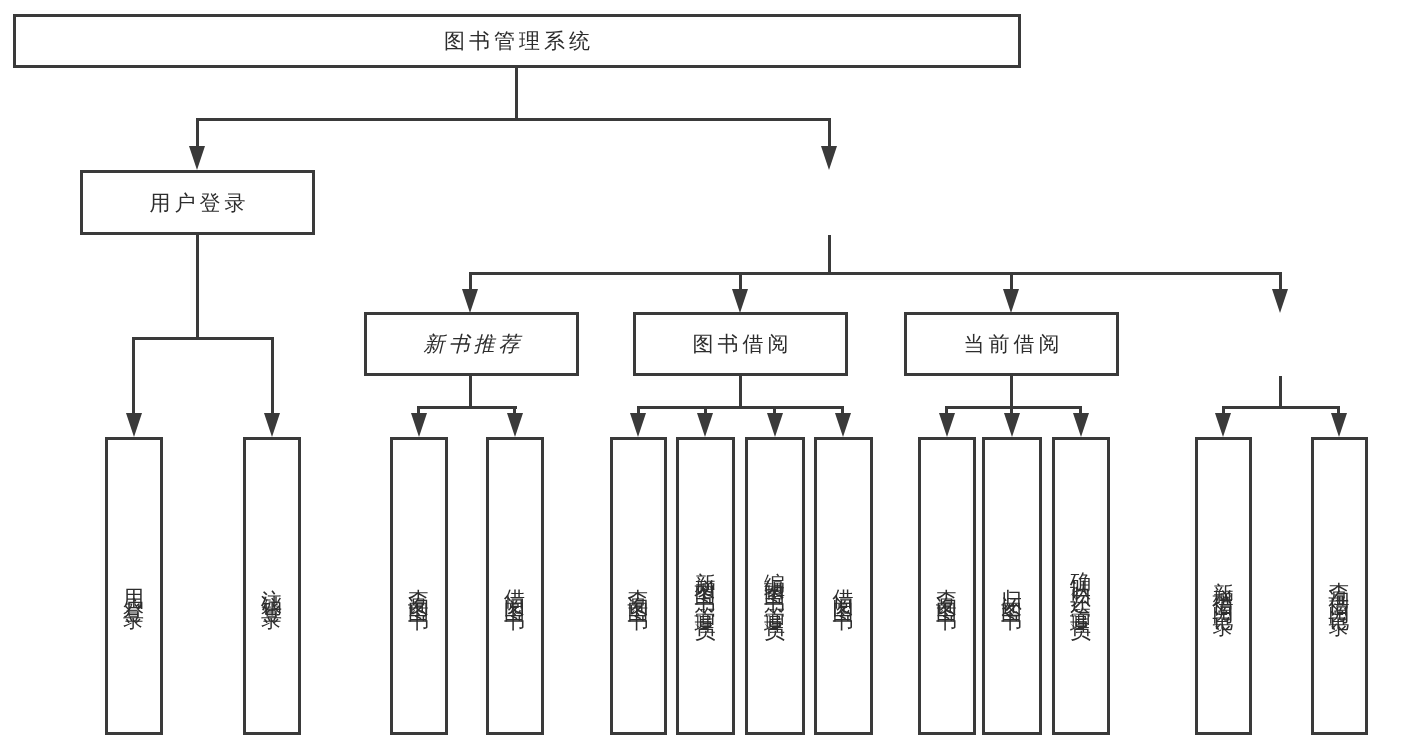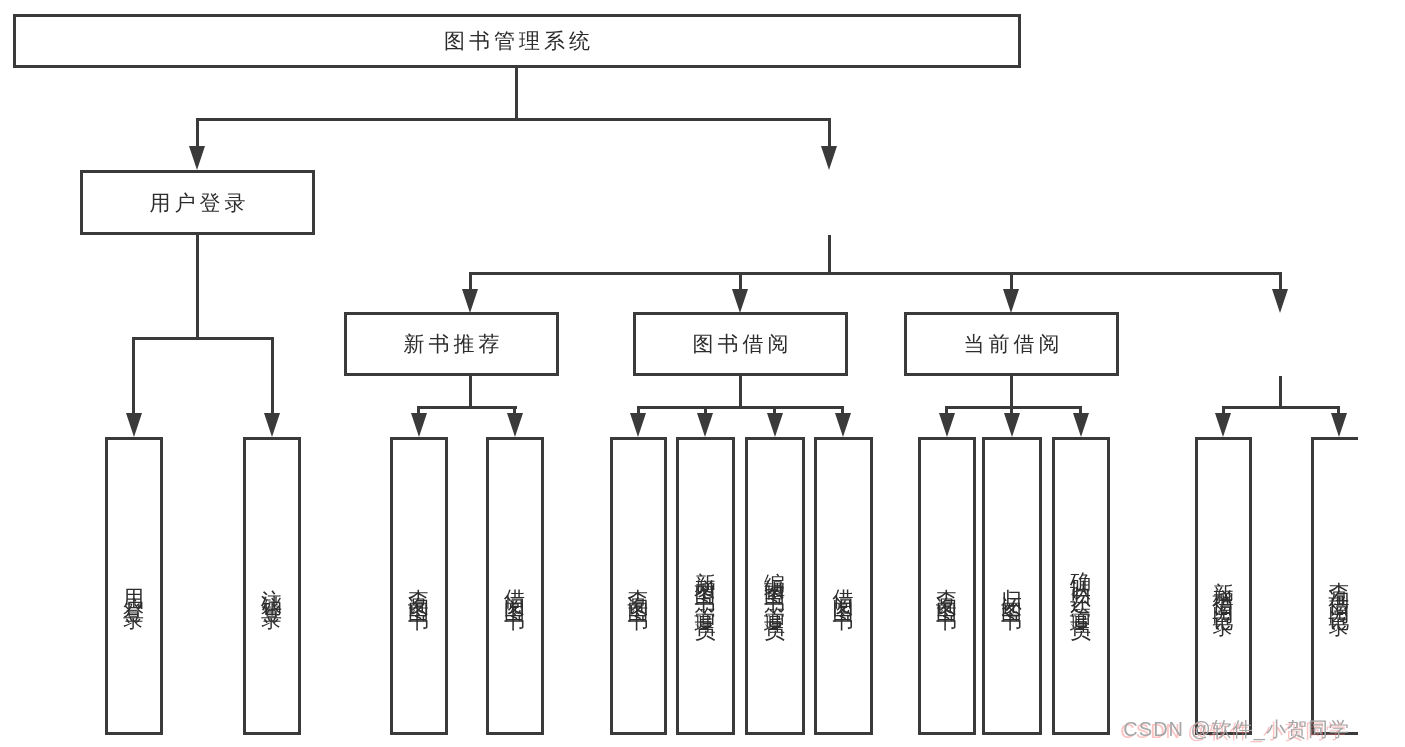--- a/index.html
+++ b/index.html
@@ -2,20 +2,21 @@
 <html><head>
 <meta charset="utf-8">
 <style>
   html,body{margin:0;padding:0;background:#ffffff;}
   #canvas{
     position:relative;
     width:1358px;height:747px;
     background:#ffffff;
     font-family:"Liberation Sans","DejaVu Sans",sans-serif;
     overflow:hidden;
+    padding-left:28px;
   }
   .box{
     position:absolute;
     box-sizing:border-box;
     border:3px solid #3a3a3a;
     background:#ffffff;
     display:flex;align-items:center;justify-content:center;
     color:#2d2d2d;
     font-size:21px;
     letter-spacing:4px;
@@ -85,21 +86,21 @@
   <div class="hline" style="left:469px;top:272px;width:812px;"></div>
   <div class="vline" style="left:469px;top:272px;height:20px;"></div>
   <div class="arrow" style="left:462px;top:289px;"></div>
   <div class="vline" style="left:739px;top:272px;height:20px;"></div>
   <div class="arrow" style="left:732px;top:289px;"></div>
   <div class="vline" style="left:1010px;top:272px;height:20px;"></div>
   <div class="arrow" style="left:1003px;top:289px;"></div>
   <div class="vline" style="left:1279px;top:272px;height:20px;"></div>
   <div class="arrow" style="left:1272px;top:289px;"></div>
 
-  <div class="box" style="left:344px;top:312px;width:215px;height:64px;">
+  <div class="box" style="left:364px;top:312px;width:215px;height:64px;font-style:italic;">
     <span>新书推荐</span>
   </div>
   <div class="box" style="left:904px;top:312px;width:215px;height:64px;">
     <span>当前借阅</span>
   </div>
   <div class="box" style="left:633px;top:312px;width:215px;height:64px;">
     <span>图书借阅</span>
   </div>
 
   <div class="vline" style="left:469px;top:376px;height:33px;"></div>
@@ -173,15 +174,14 @@
     <span class="vtext">确认归还（管理员）</span>
   </div>
 
   <div class="box vbox" style="left:1195px;top:437px;width:57px;height:298px;">
     <span class="vtext">新增借阅记录</span>
   </div>
   <div class="box vbox" style="left:1311px;top:437px;width:57px;height:298px;">
     <span class="vtext">查询借阅记录</span>
   </div>
 
-  <div class="watermark">CSDN @软件_小贺同学</div>
 
 </div>
 
 </body></html>

